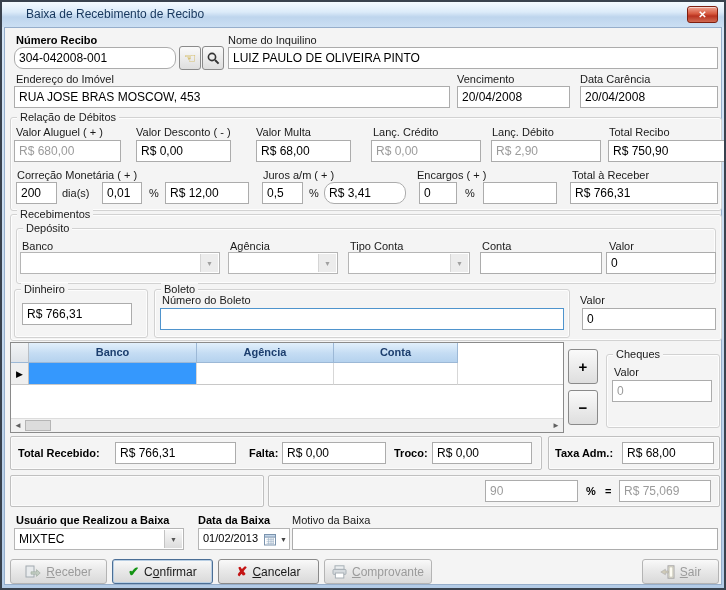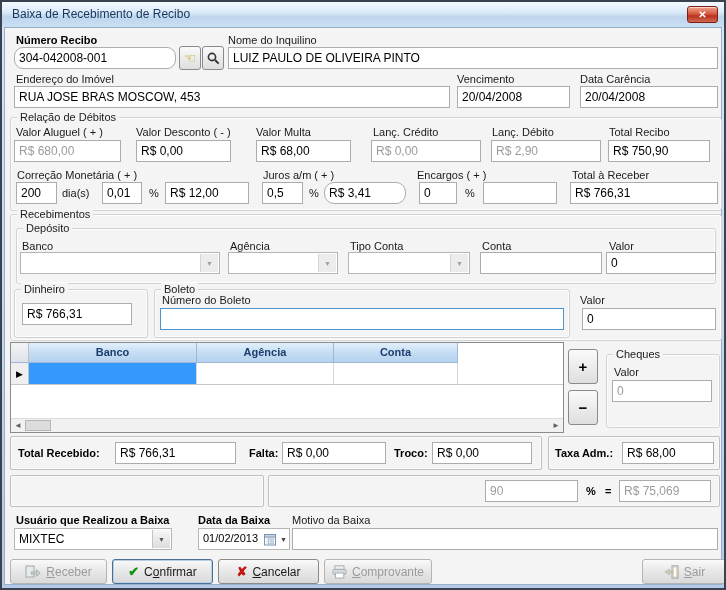--- a/index.html
+++ b/index.html
@@ -1,20 +1,20 @@
 <!DOCTYPE html>
 <html><head>
 <meta charset="utf-8">
 <style>
   html,body{margin:0;padding:0;background:#808080;font-family:"Liberation Sans",sans-serif;}
   #win{position:relative;width:726px;height:590px;box-sizing:border-box;border:2px solid #39424e;
        background:linear-gradient(180deg,#d7e7f7,#b3cbe6);overflow:hidden;}
   .titlebar{position:absolute;left:0;top:0;width:722px;height:25px;
        background:linear-gradient(180deg,#f4faff 0%,#dcebf9 40%,#bed5ed 60%,#cbdff3 100%);
-       color:#16365c;font-size:12px;line-height:25px;padding-left:10px;box-sizing:border-box;}
+       color:#16365c;font-size:12px;line-height:25px;padding-left:24px;box-sizing:border-box;}
   .closebtn{position:absolute;right:6px;top:4px;width:31px;height:17px;border:1px solid #7e1f10;border-radius:3px;
        background:linear-gradient(180deg,#f0a492,#d7593f 45%,#b93220 60%,#d06a52);box-sizing:border-box;
        color:#fff;font-size:10px;font-weight:bold;text-align:center;line-height:15px;
        box-shadow:inset 0 1px 0 rgba(255,255,255,.55);cursor:pointer;}
   .client{position:absolute;left:2px;top:25px;width:718px;height:558px;background:#f4f4f4;border:1px solid #96aecb;box-sizing:border-box;}
   .lbl{position:absolute;font-size:11px;color:#1a1a1a;white-space:nowrap;}
   .lbl.b{font-weight:bold;color:#000;}
   .inp{position:absolute;box-sizing:border-box;height:22px;border:1px solid #acacac;background:#fff;
        font-family:"Liberation Sans",sans-serif;font-size:12px;color:#000;padding:2px 4px;outline:none;}
   .inp.gray{color:#9b9b9b;}
@@ -96,21 +96,21 @@
   <input class="inp gray" style="left: 12px; top: 138px; width: 107px;" value="R$ 680,00">
   <div class="lbl" style="left:134px;top:124px">Valor Desconto ( - )</div>
   <input class="inp" style="left: 134px; top: 138px; width: 95px;" value="R$ 0,00">
   <div class="lbl" style="left:254px;top:124px">Valor Multa</div>
   <input class="inp" style="left: 254px; top: 138px; width: 95px;" value="R$ 68,00">
   <div class="lbl" style="left:371px;top:124px">Lanç. Crédito</div>
   <input class="inp gray" style="left: 369px; top: 138px; width: 110px;" value="R$ 0,00">
   <div class="lbl" style="left:490px;top:124px">Lanç. Débito</div>
   <input class="inp gray" style="left: 489px; top: 138px; width: 110px;" value="R$ 2,90">
   <div class="lbl" style="left:607px;top:124px">Total Recibo</div>
-  <input class="inp" style="left: 606px; top: 138px; width: 102px;" value="R$ 750,90">
+  <input class="inp" style="left: 606px; top: 138px; width: 118px;" value="R$ 750,90">
 
   <div class="lbl" style="left:15px;top:167px">Correção Monetária ( + )</div>
   <input class="inp" style="left: 14px; top: 180px; width: 41px;" value="200">
   <div class="lbl" style="left:60px;top:185px">dia(s)</div>
   <input class="inp" style="left: 100px; top: 180px; width: 40px;" value="0,01">
   <div class="lbl" style="left:147px;top:185px">%</div>
   <input class="inp" style="left: 163px; top: 180px; width: 84px;" value="R$ 12,00">
   <div class="lbl" style="left:261px;top:167px">Juros a/m ( + )</div>
   <input class="inp" style="left: 260px; top: 180px; width: 41px;" value="0,5">
   <div class="lbl" style="left:307px;top:185px">%</div>
@@ -206,21 +206,21 @@
   <input class="inp" style="left: 620px; top: 440px; width: 92px;" value="R$ 68,00">
 
   <div class="panel" style="left:8px;top:473px;width:254px;height:32px"></div>
   <div class="panel" style="left:266px;top:473px;width:452px;height:32px"></div>
   <input class="inp gray" style="left: 483px; top: 478px; width: 93px;" value="90">
   <div class="lbl b" style="left:584px;top:483px">%</div>
   <div class="lbl b" style="left:603px;top:483px">=</div>
   <input class="inp gray" style="left: 617px; top: 478px; width: 92px;" value="R$ 75,069">
 
   <div class="lbl b" style="left:14px;top:512px">Usuário que Realizou a Baixa</div>
-  <div class="combo" style="left:12px;top:526px;width:158px">
+  <div class="combo" style="left:12px;top:526px;width:170px">
     <span class="cval">MIXTEC</span>
     <span class="carr">▼</span>
   </div>
   <div class="lbl b" style="left:196px;top:512px">Data da Baixa</div>
   <div class="combo" style="left:196px;top:526px;width:92px">
     <span class="cval" style="font-size:11px">01/02/2013</span>
     <span style="position:absolute;right:13px;top:4px">
       <svg width="12" height="13" viewBox="0 0 12 13">
           <rect x="0.5" y="1.5" width="11" height="10.5" fill="#fff" stroke="#7b93ad"></rect>
           <rect x="0.5" y="1.5" width="11" height="2.6" fill="#c3d6ea" stroke="#7b93ad"></rect>
@@ -252,21 +252,21 @@
   <div class="btn dis" style="left:322px;top:557px;width:108px">
     <span>
       <svg width="15" height="14" viewBox="0 0 15 14">
           <rect x="3" y="0.8" width="9" height="3.6" fill="#eceff1" stroke="#a8b0b6"></rect>
           <rect x="1" y="4.4" width="13" height="5" rx="1" fill="#d6dbdf" stroke="#a8b0b6"></rect>
           <rect x="3.4" y="8" width="8.4" height="5" fill="#fff" stroke="#a8b0b6"></rect>
         </svg>
     </span>
     <span><span class="ak">C</span><span>omprovante</span></span>
   </div>
-  <div class="btn dis" style="left:640px;top:557px;width:85px">
+  <div class="btn dis" style="left:640px;top:557px;width:77px">
     <span>
       <svg width="15" height="14" viewBox="0 0 15 14">
           <rect x="8" y="0.8" width="6" height="12.4" fill="#efeadb" stroke="#a5a5a5"></rect>
           <rect x="9.2" y="2" width="3.6" height="10" fill="#fdfbf2" stroke="#b5b5a5" stroke-width="0.5"></rect>
           <path d="M0.8 7 L5.4 4.2 V6 H8.4 V8 H5.4 V9.8 Z" fill="#cfcab8" stroke="#a5a5a5" stroke-width="0.5"></path>
         </svg>
     </span>
     <span><span class="ak">S</span><span>air</span></span>
   </div>
 

